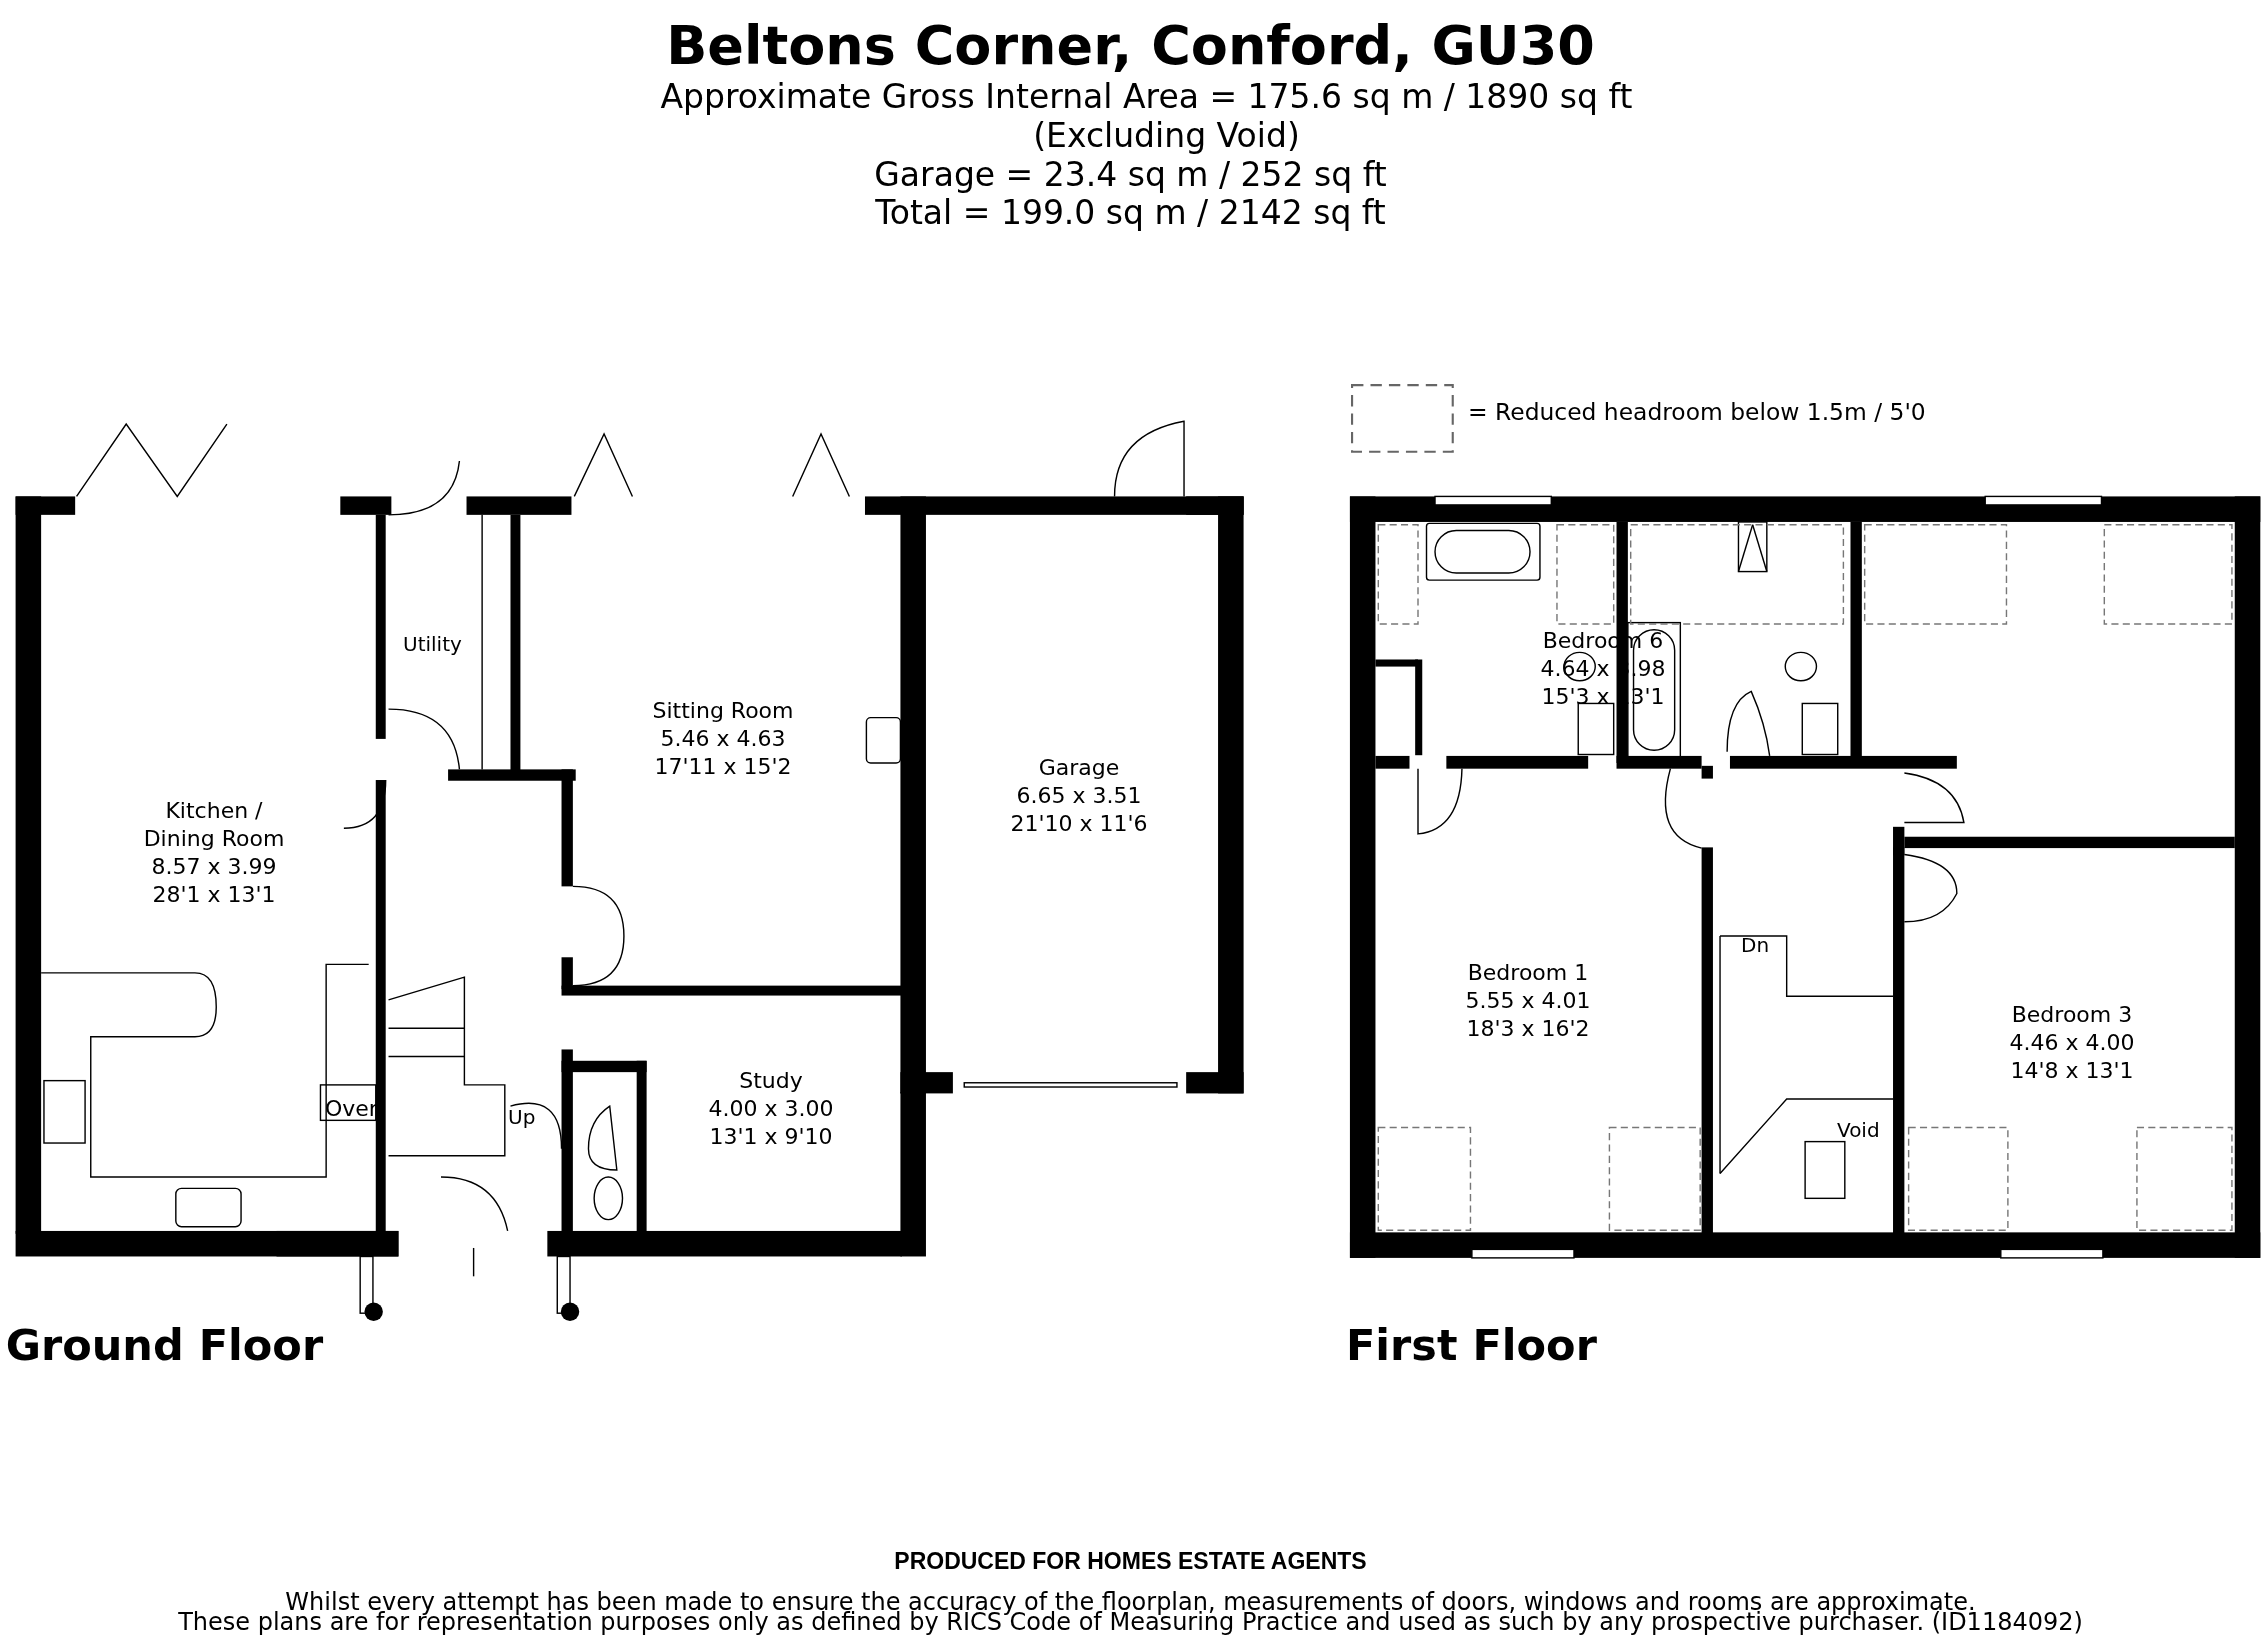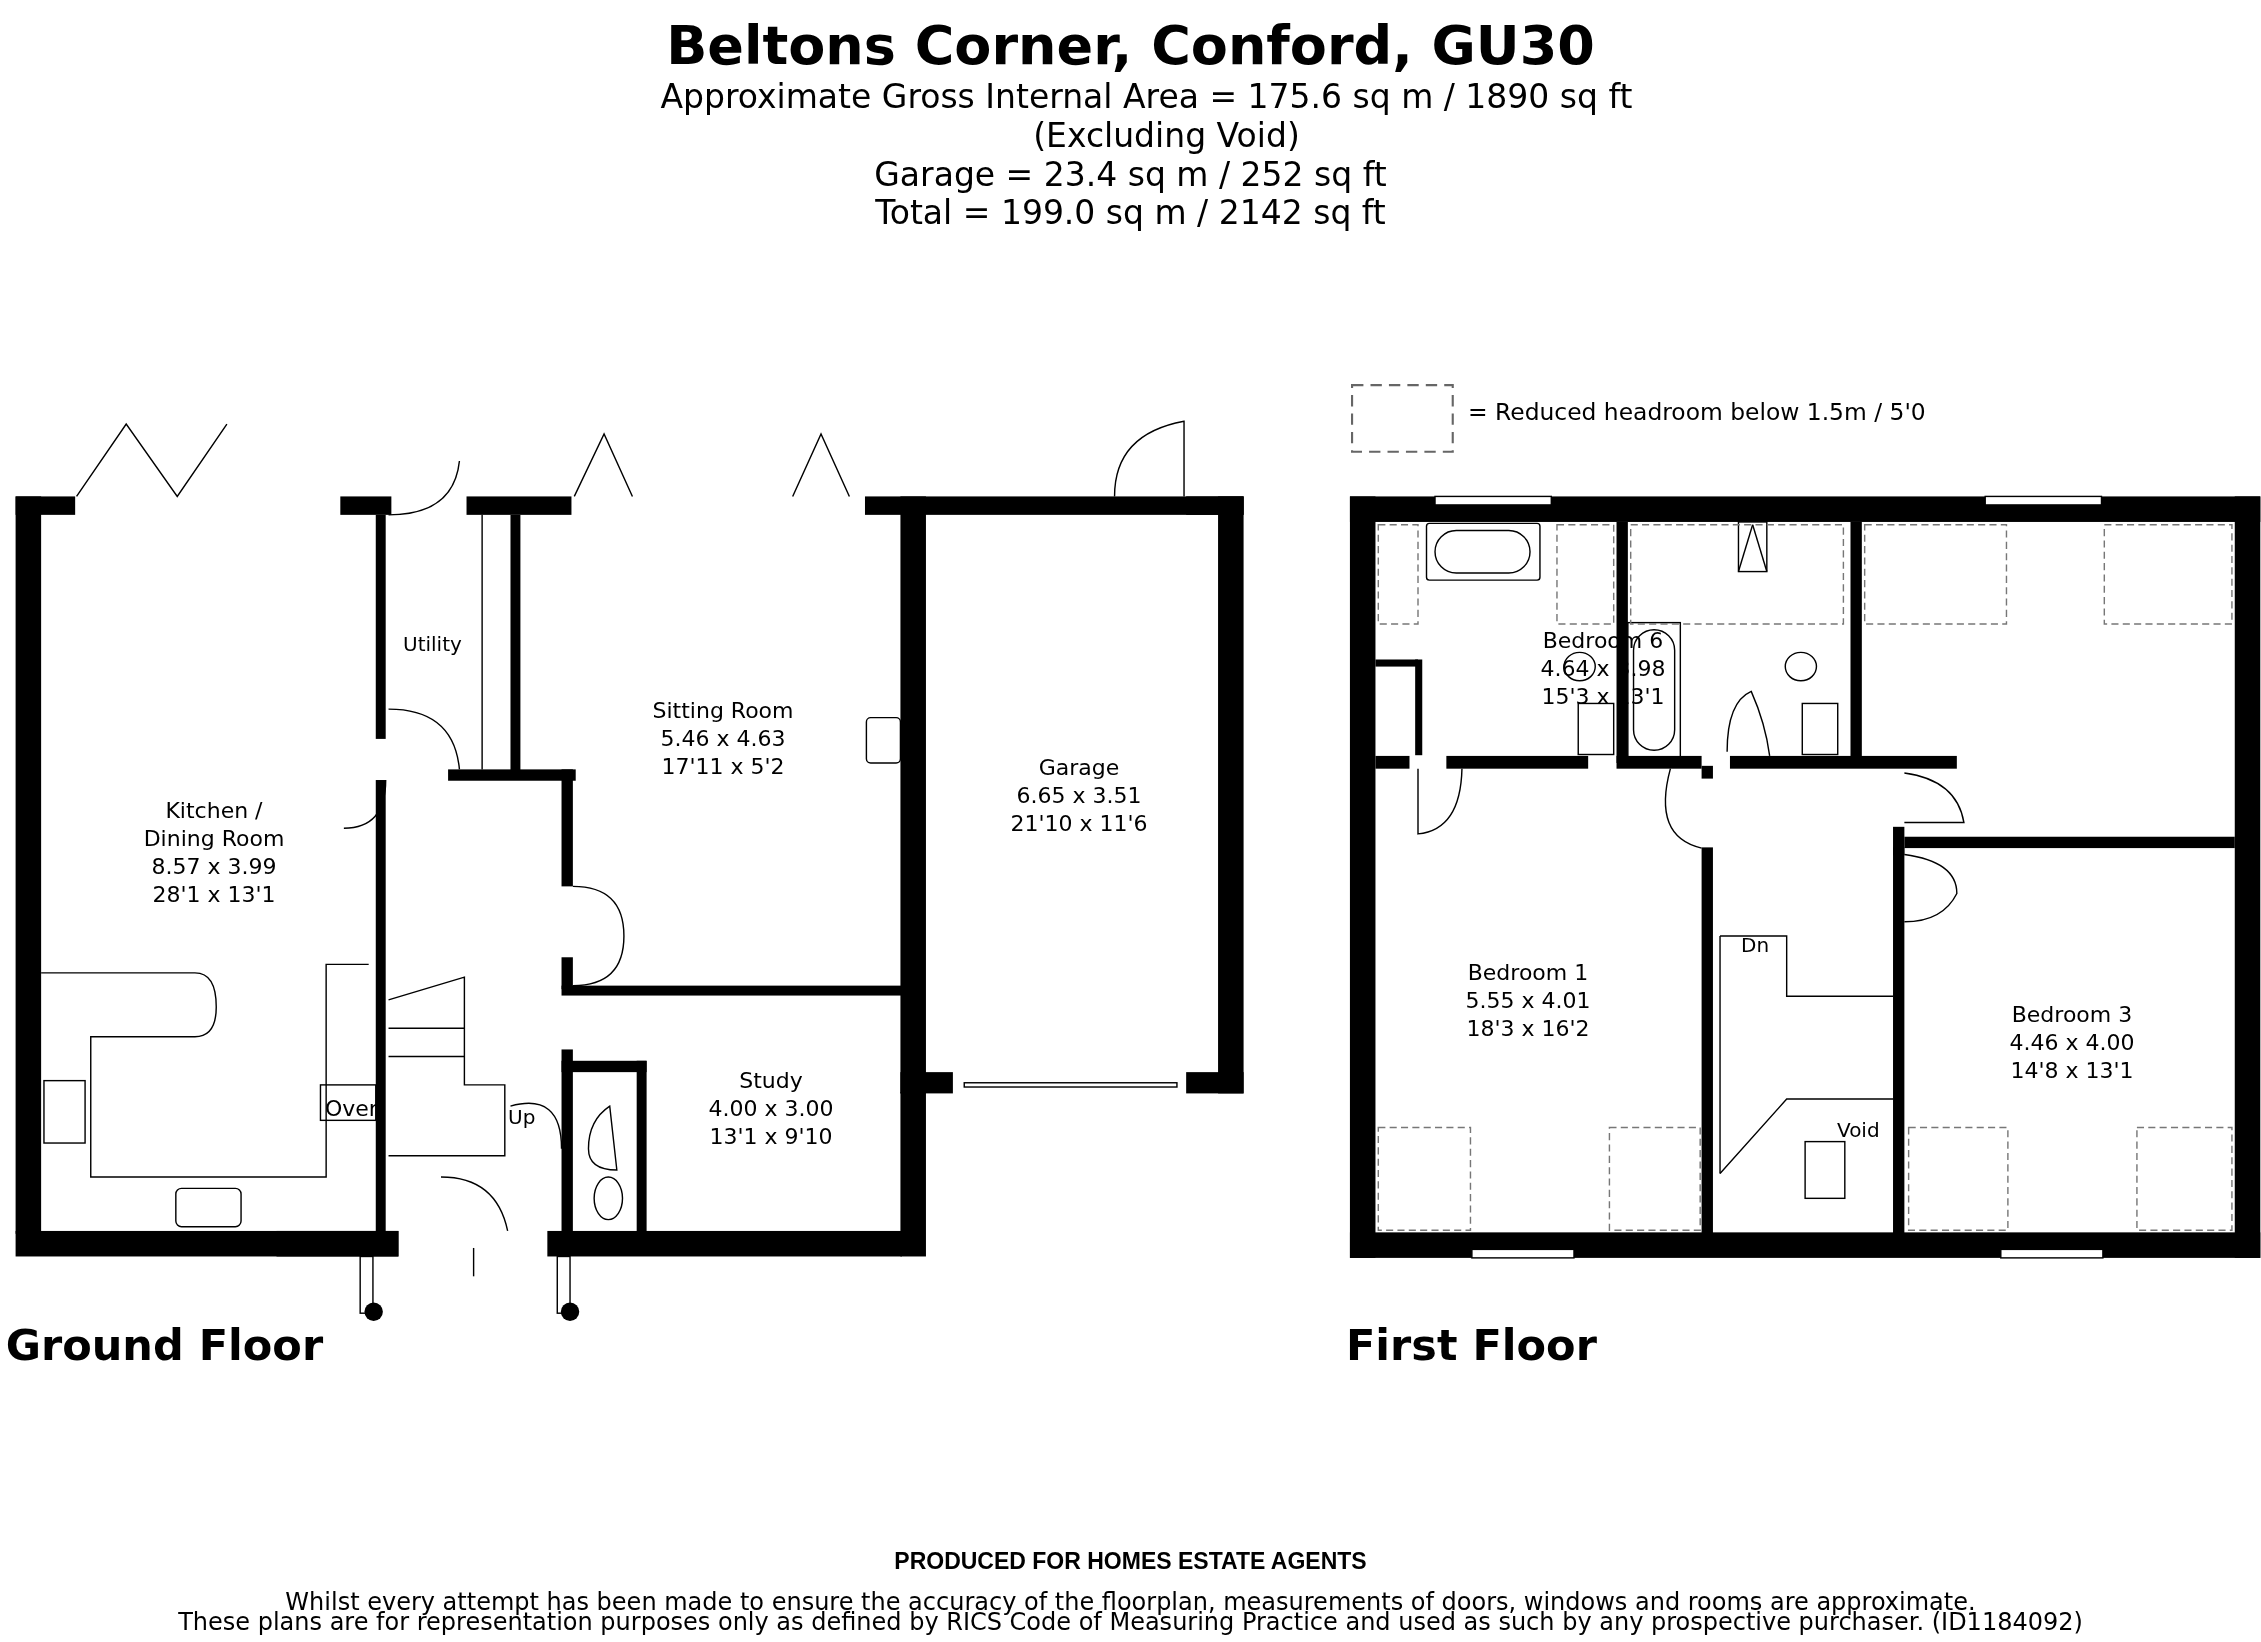--- a/index.html
+++ b/index.html
@@ -163,21 +163,21 @@
 <div class="small" style="left:403px; top:632px;">Utility</div>
 <div class="room" style="left:214px; top:797px;">
   <div>Kitchen /</div>
   <div>Dining Room</div>
   <div>8.57 x 3.99</div>
   <div>28'1 x 13'1</div>
 </div>
 <div class="room" style="left:723px; top:697px;">
   <div>Sitting Room</div>
   <div>5.46 x 4.63</div>
-  <div>17'11 x 5'2</div>
+  <div>17'11 x 15'2</div>
 </div>
 <div class="room" style="left:1079px; top:754px;">
   <div>Garage</div>
   <div>6.65 x 3.51</div>
   <div>21'10 x 11'6</div>
 </div>
 <div class="room" style="left:771px; top:1067px;">
   <div>Study</div>
   <div>4.00 x 3.00</div>
   <div>13'1 x 9'10</div>

